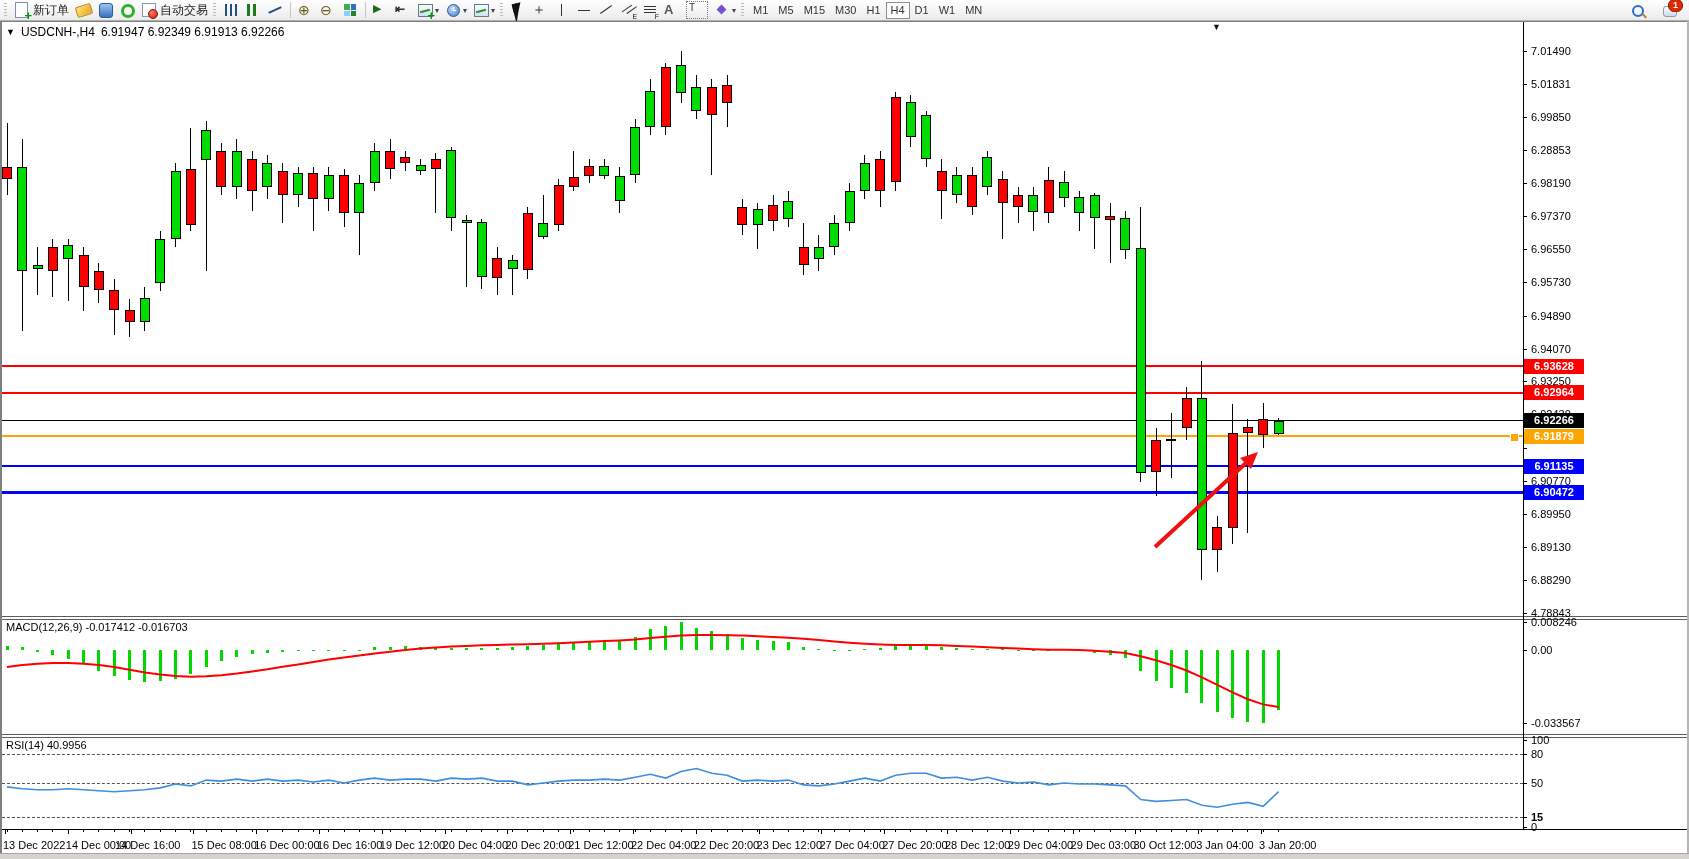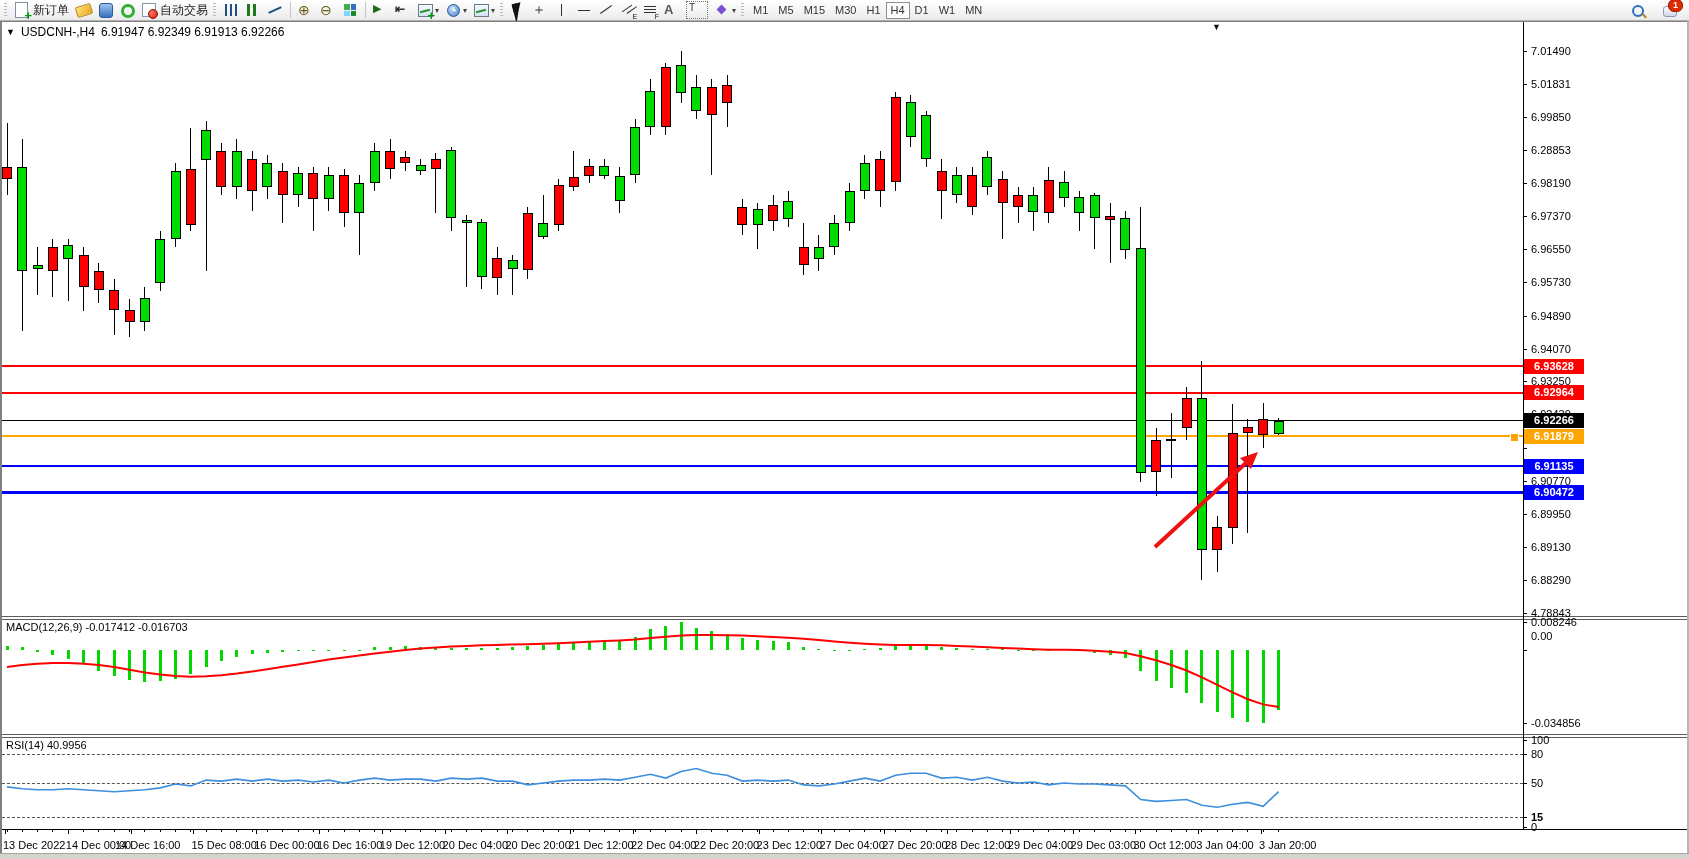--- a/index.html
+++ b/index.html
@@ -488,23 +488,23 @@
         <div class="price-tag" style="top: 407.865px; background: rgb(255, 165, 0);">6.91879</div>
         <div style="position: absolute; left: 1510px; top: 411.865px; width: 7px; height: 7px; background: rgb(255, 165, 0); border: 1px solid rgb(255, 255, 255); z-index: 31;"></div>
         <div class="hline" style="top: 444.196px; height: 2px; background: rgb(0, 0, 255);"></div>
         <div class="price-tag" style="top: 437.696px; background: rgb(0, 0, 255);">6.91135</div>
         <div class="hline" style="top: 470.28px; height: 3px; background: rgb(0, 0, 255);"></div>
         <div class="price-tag" style="top: 464.28px; background: rgb(0, 0, 255);">6.90472</div>
         <div class="panel-label" style="left: 6px; top: 600px;">MACD(12,26,9) -0.017412 -0.016703</div>
         <div class="axis-tick" style="top: 600.799px;"></div>
         <div class="axis-label" style="top: 594.799px;">0.008246</div>
         <div class="axis-tick" style="top: 629px;"></div>
-        <div class="axis-label" style="top: 609px;">0.00</div>
+        <div class="axis-label" style="top: 623px;">0.00</div>
         <div class="axis-tick" style="top: 701.996px;"></div>
-        <div class="axis-label" style="top: 695.996px;">-0.034856</div>
+        <div class="axis-label" style="top: 695.996px;">-0.033567</div>
         <div class="macd-bar" style="left: 5.5px; top: 624.896px; height: 4.104px;"></div>
         <div class="macd-bar" style="left: 20.82px; top: 626.264px; height: 2.736px;"></div>
         <div class="macd-bar" style="left: 36.14px; top: 629px; height: 1.71px;"></div>
         <div class="macd-bar" style="left: 51.46px; top: 629px; height: 5.13px;"></div>
         <div class="macd-bar" style="left: 66.78px; top: 629px; height: 8.55px;"></div>
         <div class="macd-bar" style="left: 82.1px; top: 629px; height: 13.68px;"></div>
         <div class="macd-bar" style="left: 97.42px; top: 629px; height: 20.52px;"></div>
         <div class="macd-bar" style="left: 112.74px; top: 629px; height: 25.65px;"></div>
         <div class="macd-bar" style="left: 128.06px; top: 629px; height: 30.096px;"></div>
         <div class="macd-bar" style="left: 143.38px; top: 629px; height: 32.49px;"></div>

